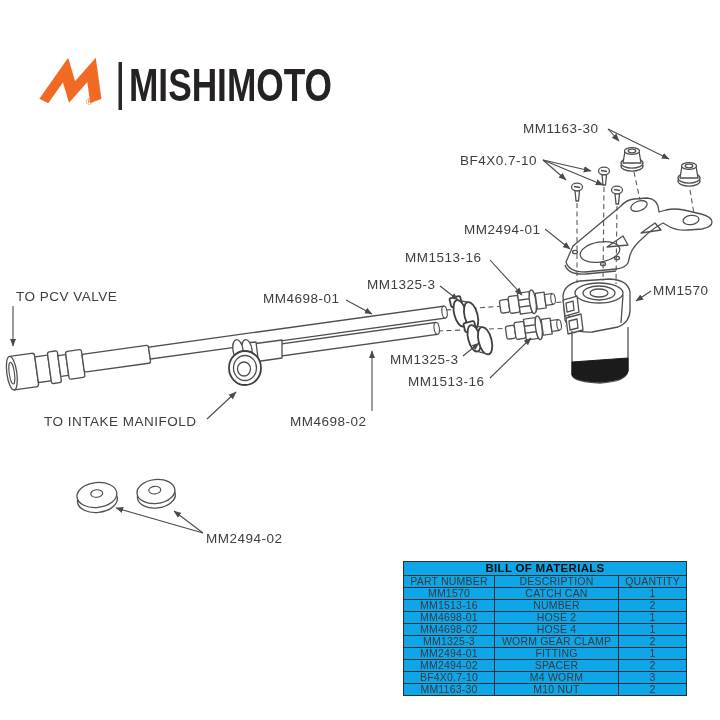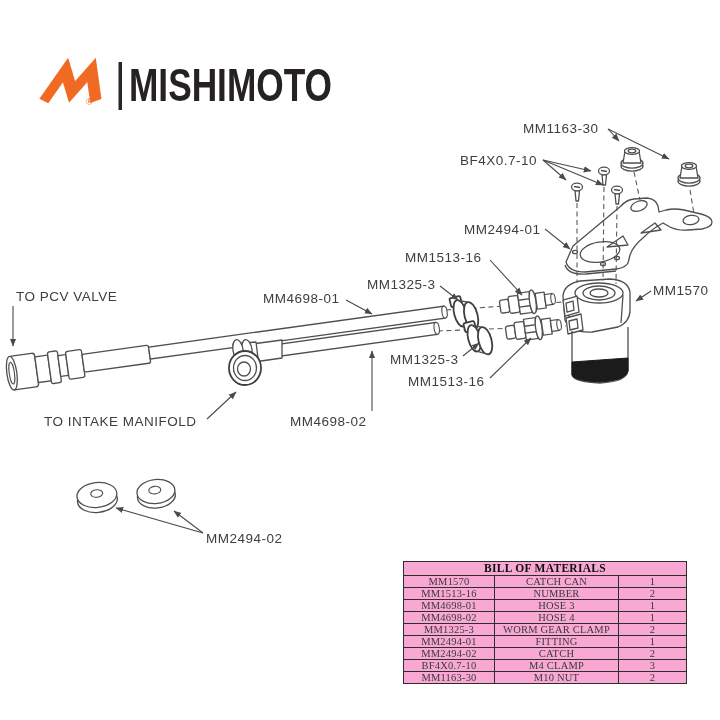--- a/index.html
+++ b/index.html
@@ -8,21 +8,21 @@
   svg{position:absolute;left:0;top:0;}
   .ln{stroke:#4f4f4f;stroke-width:1.3;fill:#fff;stroke-linejoin:round;}
   .lnn{stroke:#4f4f4f;stroke-width:1.3;fill:none;stroke-linejoin:round;}
   .lnt{stroke:#4f4f4f;stroke-width:1.1;fill:#fff;}
   .thick{stroke:#3f3f3f;stroke-width:1.8;fill:#fff;}
   .dsh{stroke:#5a5a5a;stroke-width:1.1;fill:none;stroke-dasharray:5 3.5;}
   .ldr{stroke:#4a4a4a;stroke-width:1.1;fill:none;}
   .lbl{font-family:"Liberation Sans",sans-serif;font-size:13.5px;fill:#3e3e3e;letter-spacing:.5px;}
   .drk{fill:#1b1b1b;stroke:#1b1b1b;}
   .bom{position:absolute;left:403px;top:561px;width:283px;}
-  .bom table{border-collapse:collapse;width:100%;table-layout:fixed;background:#f9a8d4;font-family:Liberation Serif, serif;}
+  .bom table{border-collapse:collapse;width:100%;table-layout:fixed;background:#0ea5e9;}
   .bom th,.bom td{border:1px solid #2e2e2e;text-align:center;padding:0;height:11px;
      line-height:11px;font-size:10.5px;color:#3a3a3a;font-weight:normal;letter-spacing:.2px;
      overflow:hidden;white-space:nowrap;}
   .bom tr.title th{font-weight:bold;color:#0f0f0f;font-size:11.5px;height:13px;line-height:13px;letter-spacing:.3px;}
   .bom tr.head th{color:#3a3a3a;}
 </style>
 </head>
 <body>
 
 <div class="page">
@@ -244,60 +244,65 @@
   <table>
     <colgroup>
           <col style="width:91px">
           <col style="width:124px">
           <col style="width:68px">
         </colgroup>
     <thead>
       <tr class="title">
             <th colspan="3">BILL OF MATERIALS</th>
           </tr>
+      <tr class="head">
+        <th>PART NUMBER</th>
+        <th>DESCRIPTION</th>
+        <th>QUANTITY</th>
+      </tr>
     </thead>
     <tbody>
       <tr>
         <td>MM1570</td>
         <td>CATCH CAN</td>
         <td>1</td>
       </tr>
       <tr>
         <td>MM1513-16</td>
         <td>NUMBER</td>
         <td>2</td>
       </tr>
       <tr>
         <td>MM4698-01</td>
-        <td>HOSE 3</td>
+        <td>HOSE 2</td>
         <td>1</td>
       </tr>
       <tr>
         <td>MM4698-02</td>
         <td>HOSE 4</td>
         <td>1</td>
       </tr>
       <tr>
         <td>MM1325-3</td>
         <td>WORM GEAR CLAMP</td>
         <td>2</td>
       </tr>
       <tr>
         <td>MM2494-01</td>
         <td>FITTING</td>
         <td>1</td>
       </tr>
       <tr>
         <td>MM2494-02</td>
-        <td>CATCH</td>
+        <td>SPACER</td>
         <td>2</td>
       </tr>
       <tr>
         <td>BF4X0.7-10</td>
-        <td>M4 CLAMP</td>
+        <td>M4 WORM</td>
         <td>3</td>
       </tr>
       <tr>
         <td>MM1163-30</td>
         <td>M10 NUT</td>
         <td>2</td>
       </tr>
     </tbody>
   </table>
 </div>

